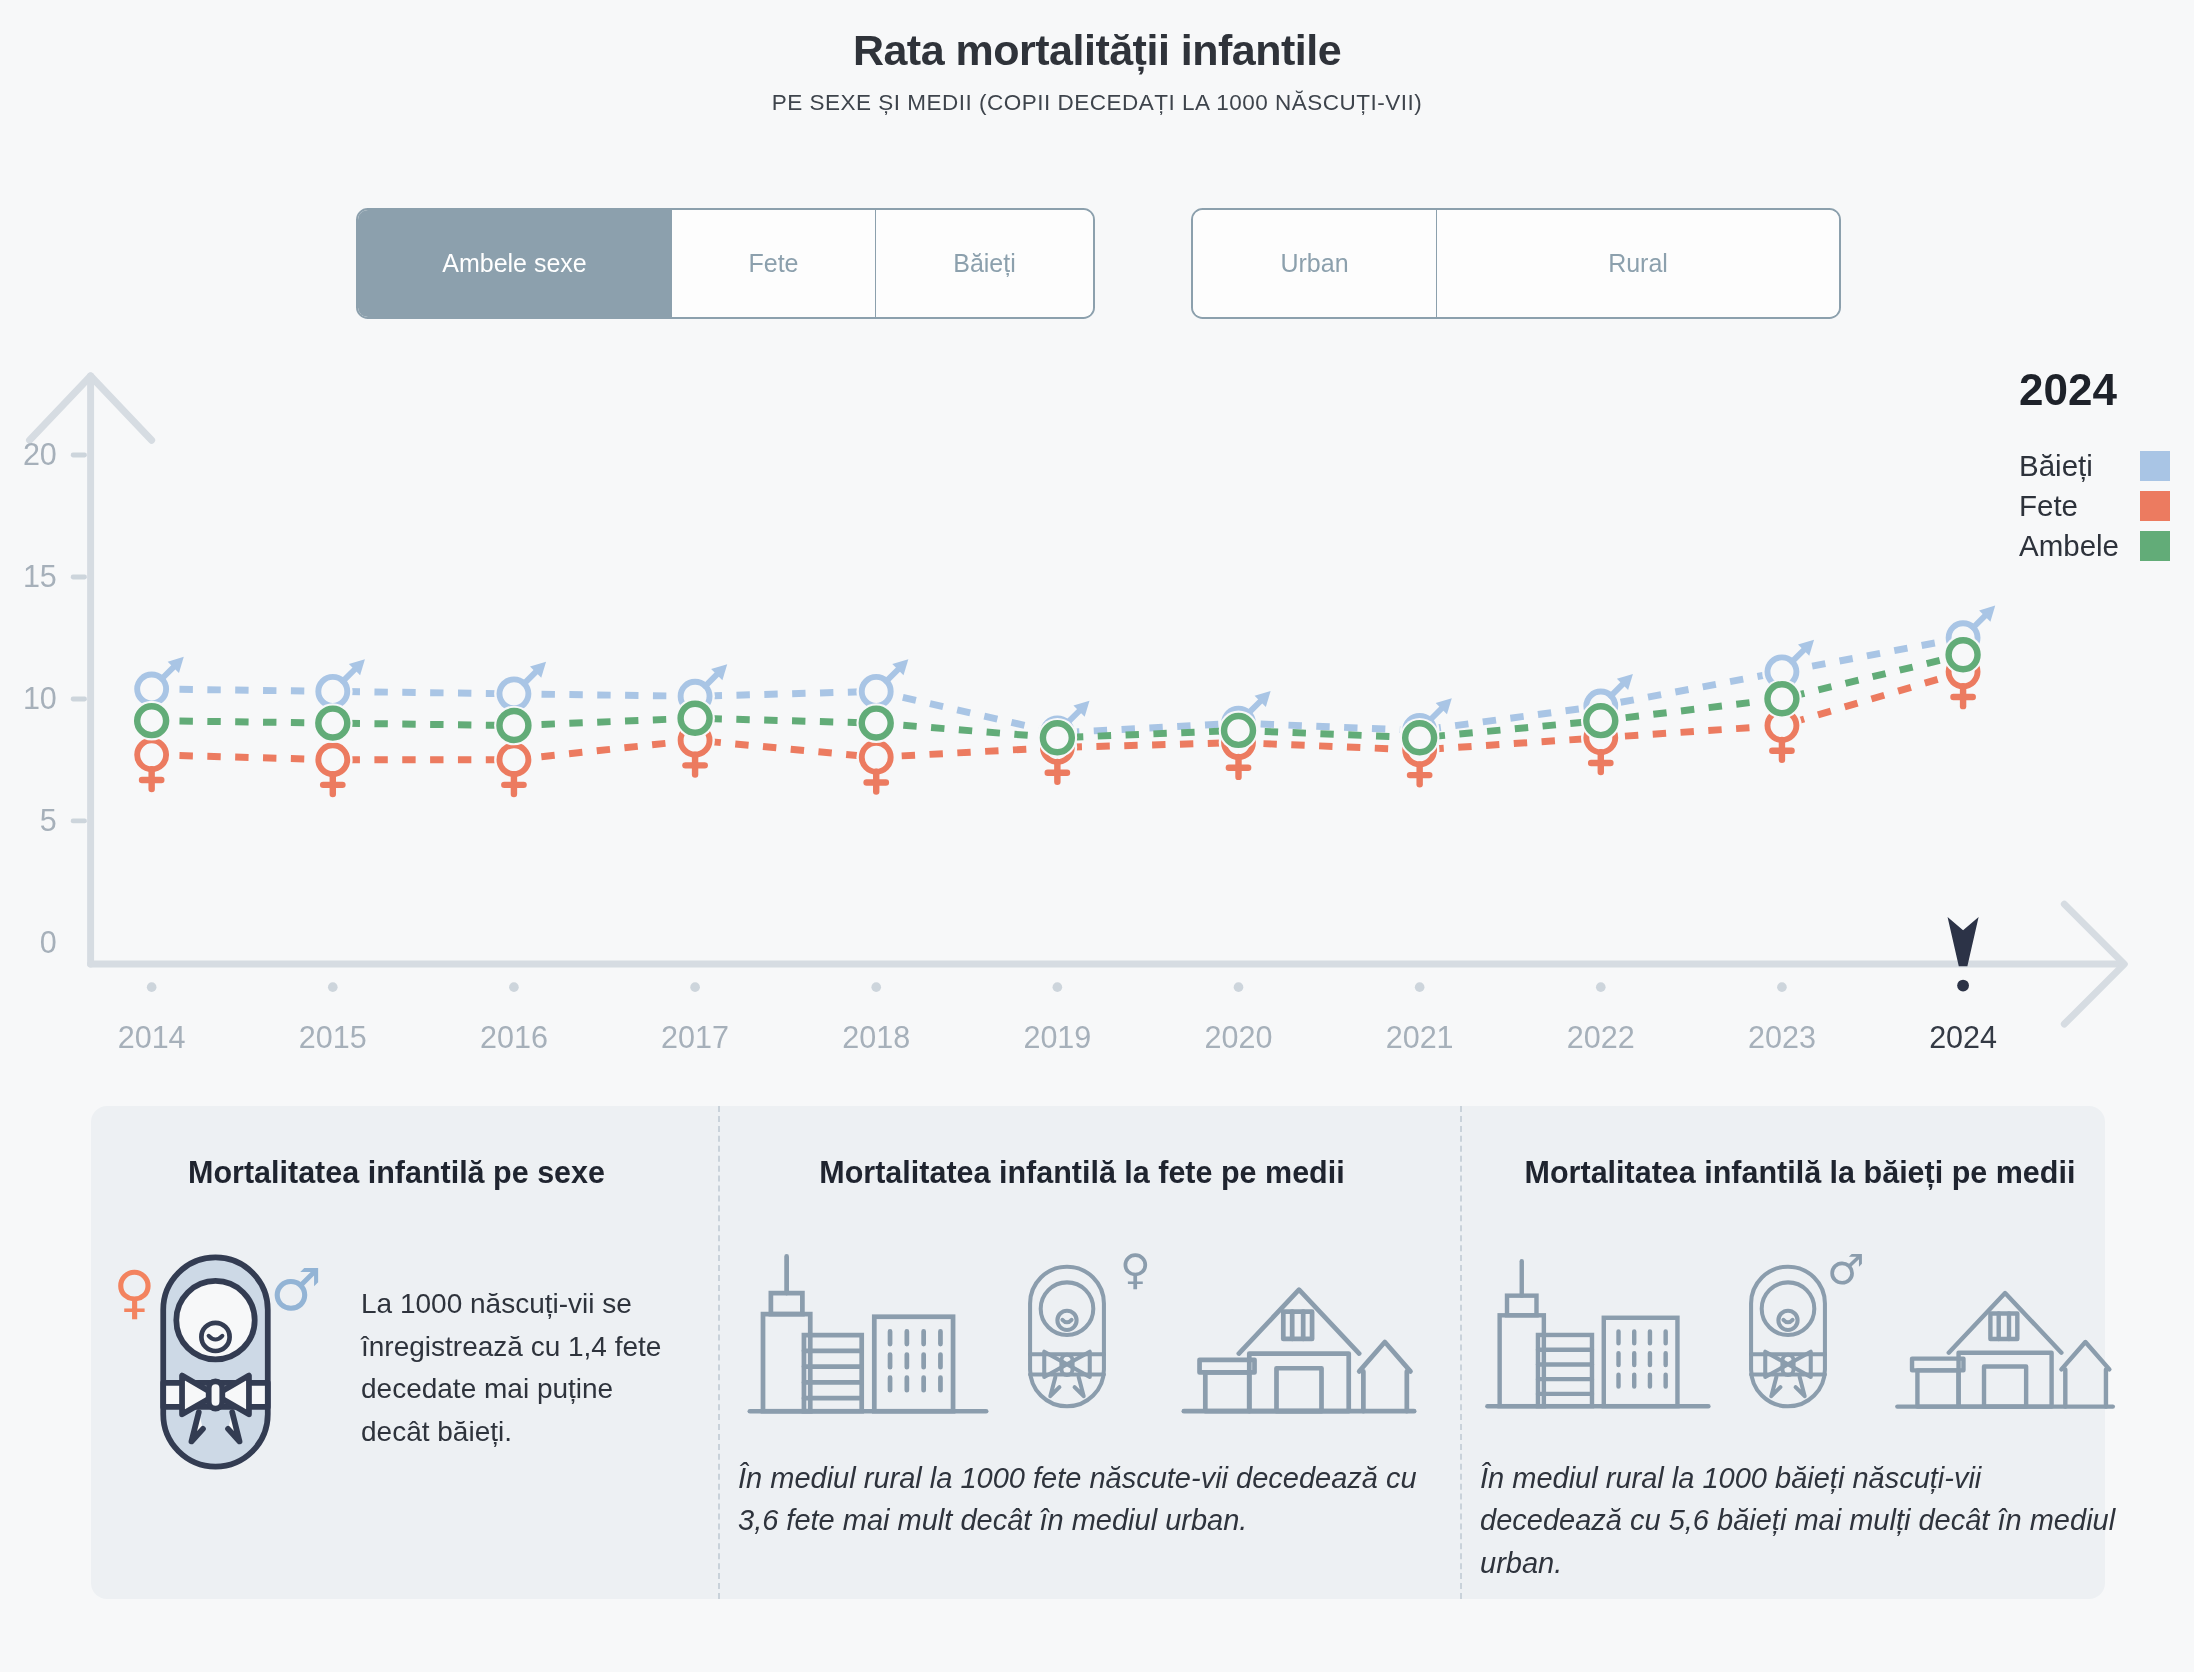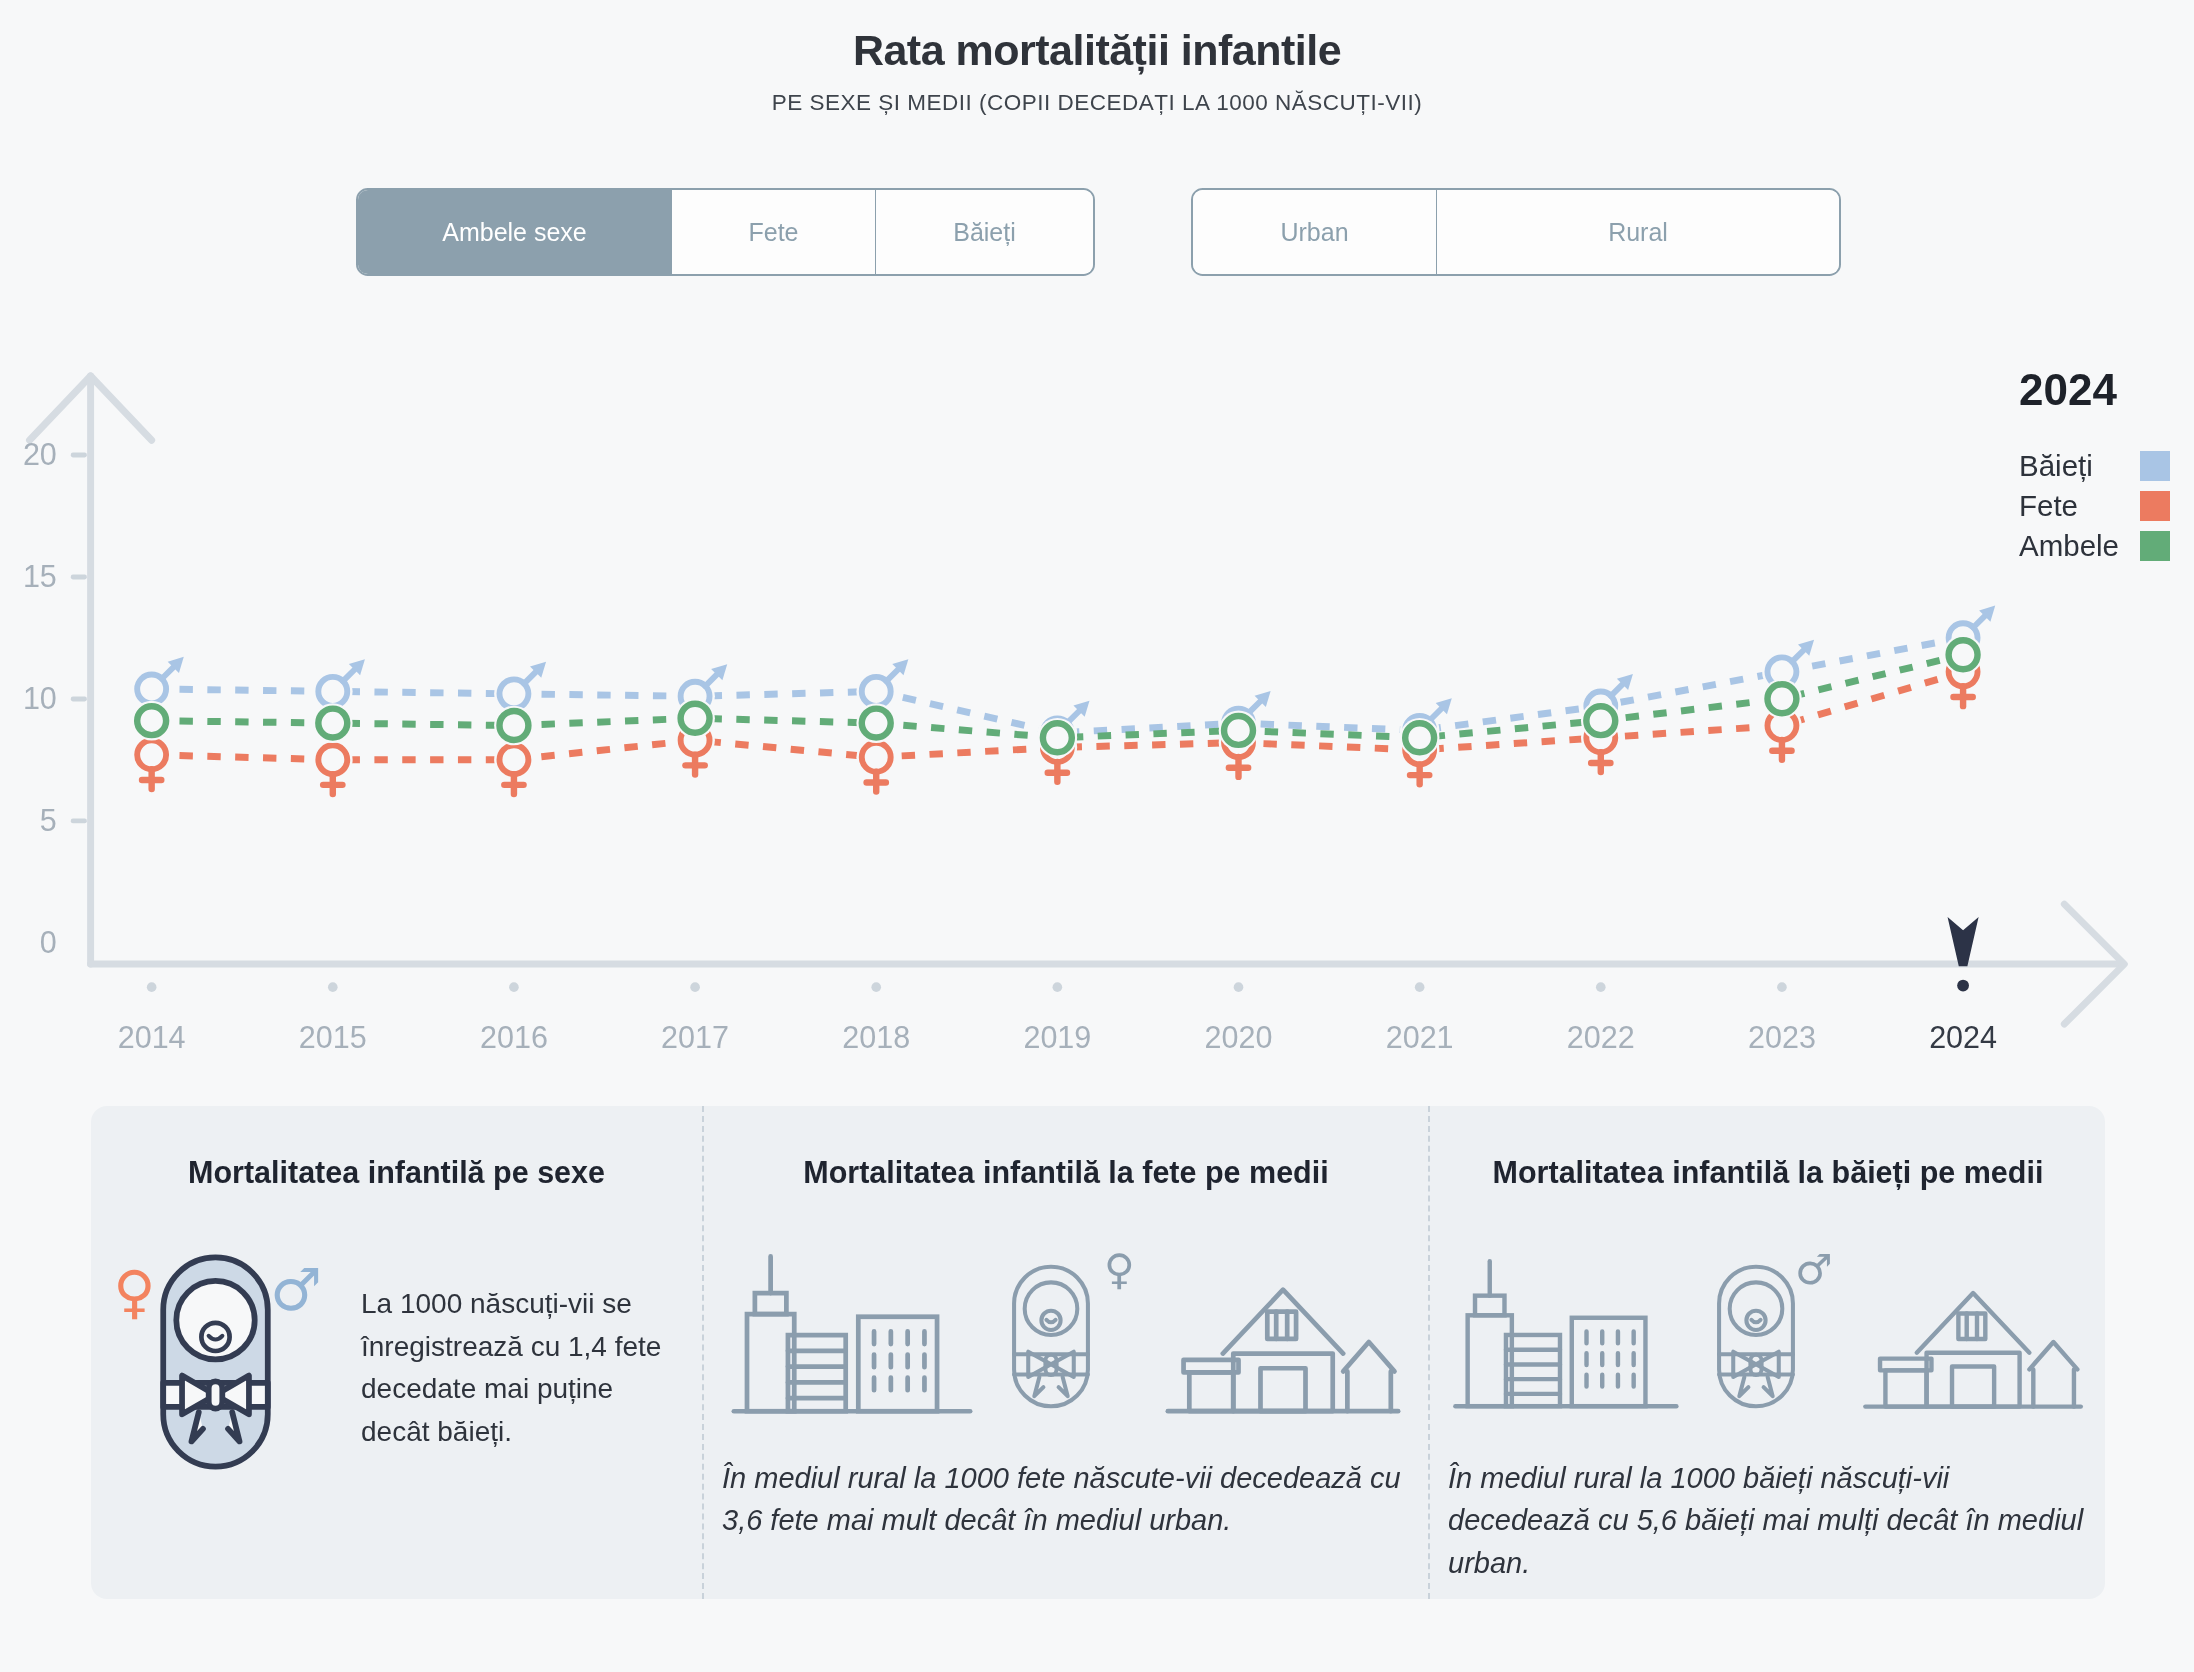--- a/index.html
+++ b/index.html
@@ -20,21 +20,21 @@
   body{font-family:"Liberation Sans","DejaVu Sans",sans-serif;}
   .page{position:relative;width:2194px;height:1672px;background:var(--bg);overflow:hidden;}
 
   
   .title{position:absolute;top:26px;left:0;width:100%;text-align:center;
          font-size:43px;font-weight:bold;color:#2f333a;letter-spacing:-0.5px;}
   .subtitle{position:absolute;top:90px;left:0;width:100%;text-align:center;
             font-size:22.5px;color:#3e444c;letter-spacing:0.5px;}
 
   
-  .seg-group{position:absolute;top:188px;height:88px;display:flex;
+  .seg-group{position:absolute;top:208px;height:111px;display:flex;
              border:2.1px solid var(--btn-gray);border-radius:11.8px;overflow:hidden;background:#fdfdfd;}
   .seg-group.sex{left:356px;width:739px;}
   .seg-group.medium{left:1191px;width:650px;}
   .seg{display:flex;align-items:center;justify-content:center;
        font-size:25px;color:var(--btn-gray);background:#fdfdfd;cursor:pointer;border:none;}
   .seg + .seg{border-left:1.6px solid var(--btn-gray);}
   .seg.selected{background:var(--btn-gray);color:#ffffff;}
   .seg.s1{flex:0 0 313px;} .seg.s2{flex:0 0 204px;} .seg.s3{flex:1 1 auto;}
   .seg.m1{flex:0 0 214px;} .seg.m2{flex:0 0 215px;padding-left:28px;} .seg.m3{flex:1 1 auto;margin-left:28px;}
 
@@ -48,21 +48,21 @@
   
   .legend{position:absolute;left:2019px;top:365px;width:151px;}
   .legend-year{font-size:44px;font-weight:bold;color:#1e222a;margin-bottom:31px;}
   .legend-row{display:flex;align-items:center;justify-content:space-between;height:40px;}
   .legend-label{font-size:29.5px;color:#2d323b;}
   .legend-swatch{width:30px;height:30px;flex:0 0 30px;}
 
   
   .cards{position:absolute;left:91px;top:1106px;width:2014px;height:493px;
          background:var(--card-bg);border-radius:16px;
-         display:grid;grid-template-columns:611px 726px 678px;}
+         display:grid;grid-template-columns:611px 726px 678px;gap:16px;}
   .card{position:relative;padding:49px 18px 0 18px;}
   .card + .card{border-left:2.1px dashed #c9d2da;}
   .card h3{text-align:center;font-size:30.5px;font-weight:bold;color:#1f242f;}
   .card-flex{position:absolute;left:18px;right:16px;top:145px;display:flex;}
   .sym{font-family:"DejaVu Sans",sans-serif;line-height:1;}
   .card1-icons{position:relative;width:252px;height:252px;flex:0 0 252px;}
   .card1-icons .female{position:absolute;left:4.3px;top:11.8px;font-size:58px;color:#f3835f;}
   .card1-icons .male{position:absolute;left:161px;top:9.6px;font-size:58px;color:#93b4d5;}
   .card1-icons svg{position:absolute;left:49px;top:0;}
   .card1-text{font-size:28px;line-height:1.52;color:#2e333c;padding-top:32px;width:311px;}

